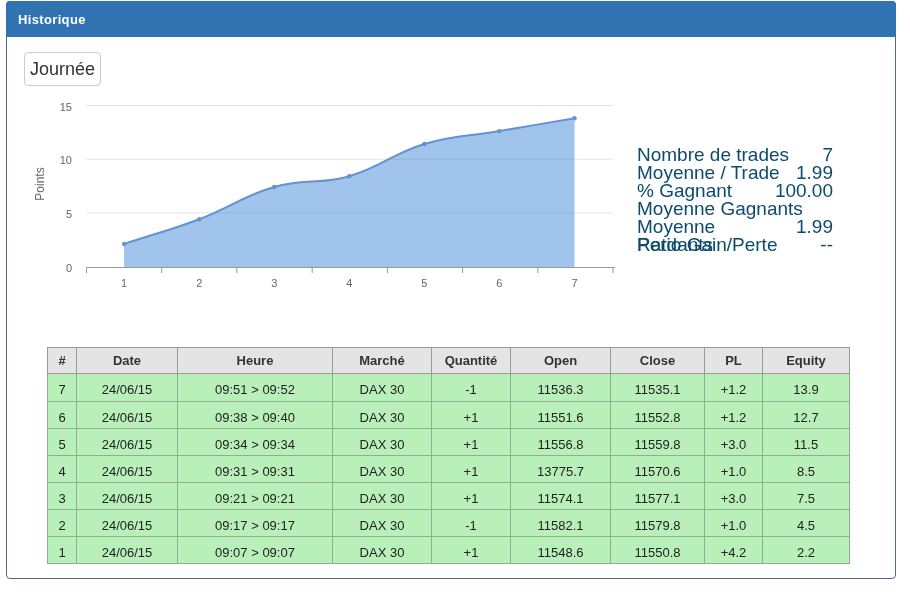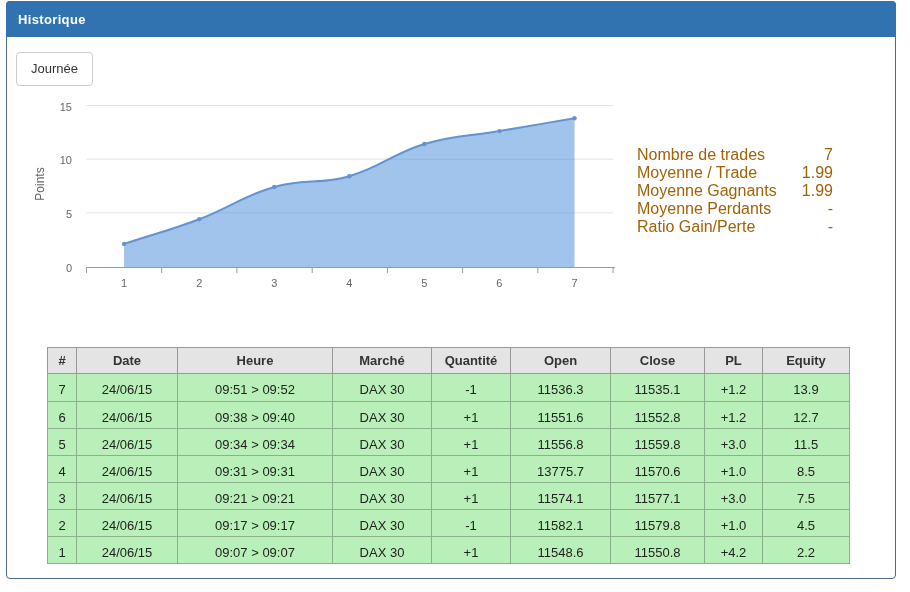--- a/index.html
+++ b/index.html
@@ -1,22 +1,22 @@
 <!DOCTYPE html>
 <html><head>
 <meta charset="utf-8">
 <style>
 * { margin:0; padding:0; box-sizing:border-box; }
 html,body { width:910px; height:592px; background:#fff; font-family:"Liberation Sans",sans-serif; }
 #page { position:relative; width:910px; height:592px; overflow:hidden;padding-left:40px; }
 .panel { position:absolute; left:6px; top:1px; width:890px; height:578px; border:1px solid #4a6b89; border-radius:4px; background:#fff; }
 .heading { height:36px; background:#3173b0; border-radius:4px 4px 0 0; color:#fff; font-weight:bold; font-size:13px; letter-spacing:0.35px; line-height:37px; padding-left:12px; }
-.btn { position:absolute; left:16px; top:52px; width:77px; height:34px; border:1px solid #ccc; border-radius:4px; background:#fff; color:#333; font-size:13px; text-align:center; line-height:32px; }
+.btn { position:absolute; left:24px; top:52px; width:77px; height:34px; border:1px solid #ccc; border-radius:4px; background:#fff; color:#333; font-size:18px; text-align:center; line-height:32px; }
 #chart { position:absolute; left:0px; top:90px; }
-#stats { position:absolute; left:637px; top:146px; width:196px; font-size:16px; color:#a16207; }
+#stats { position:absolute; left:637px; top:146px; width:196px; font-size:19px; color:#0c4a6e; }
 #stats div { height:18.1px; line-height:18.1px; }
 #stats span { float:right; }
 table { position:absolute; left:47px; top:347px; border-collapse:collapse; table-layout:fixed; }
 th { background:#e4e4e4; color:#333; font-size:13px; font-weight:bold; border:1px solid #999; height:26px; text-align:center; }
 td { background:#b9f0b9; color:#222; font-size:13px; border:1px solid #8caf8c; height:27px; padding-top:4px; text-align:center; }
 tr.first td { height:28px; }
 </style>
 </head>
 <body>
 <div id="page">
@@ -64,20 +64,21 @@
       <text x="72" y="20.5">15</text>
       <text x="72" y="74.2">10</text>
       <text x="72" y="127.9">5</text>
       <text x="72" y="181.6">0</text>
     </g>
     <text x="44" y="94" font-size="12" fill="#666" text-anchor="middle" transform="rotate(-90 44 94)">Points</text>
   </svg>
   <div id="stats">
     <div>Nombre de trades <span>7</span></div>
     <div>Moyenne / Trade <span>1.99</span></div>
+    <div>% Gagnant <span>100.00</span></div>
     <div>Moyenne Gagnants <span>1.99</span></div>
     <div>Moyenne Perdants <span>-</span></div>
     <div>Ratio Gain/Perte <span>-</span></div>
   </div>
   <table>
     <colgroup>
       <col style="width:29px">
         <col style="width:101px">
         <col style="width:155px">
         <col style="width:99px">

